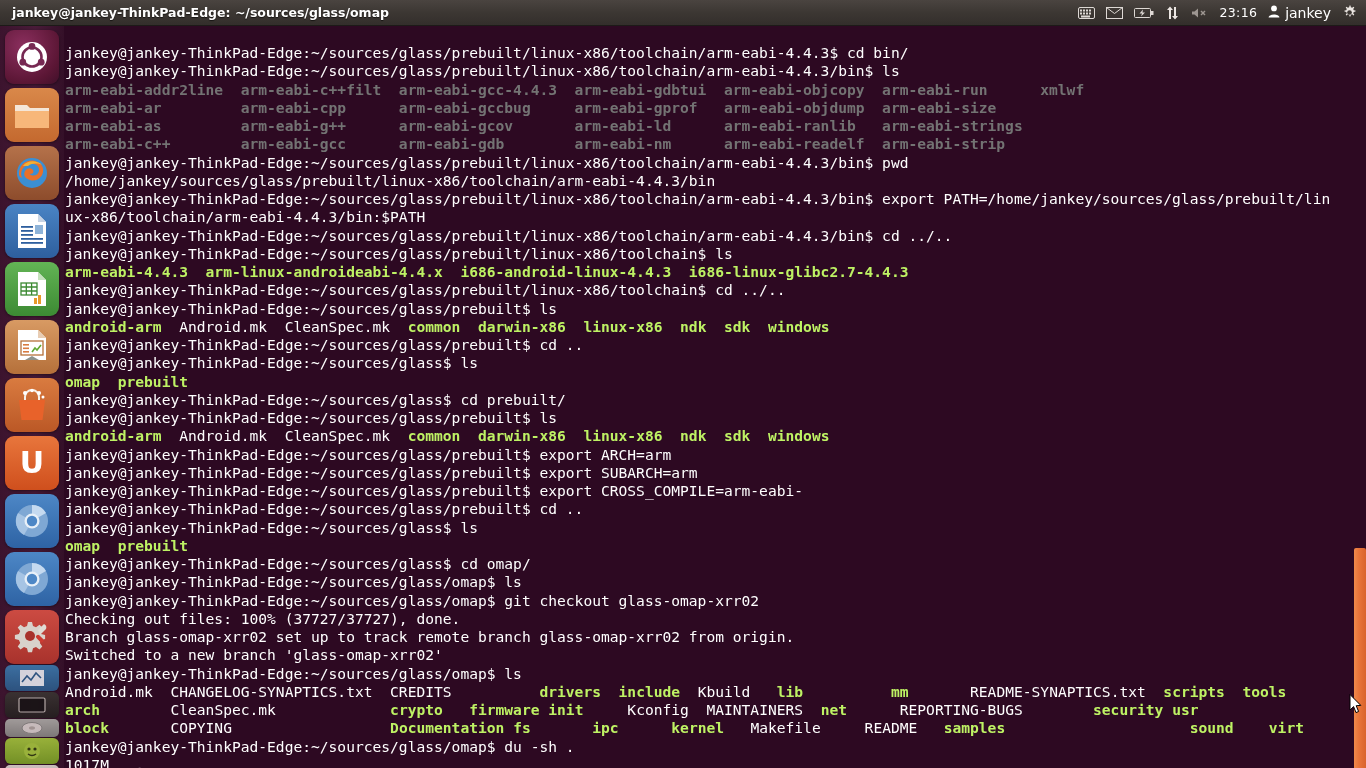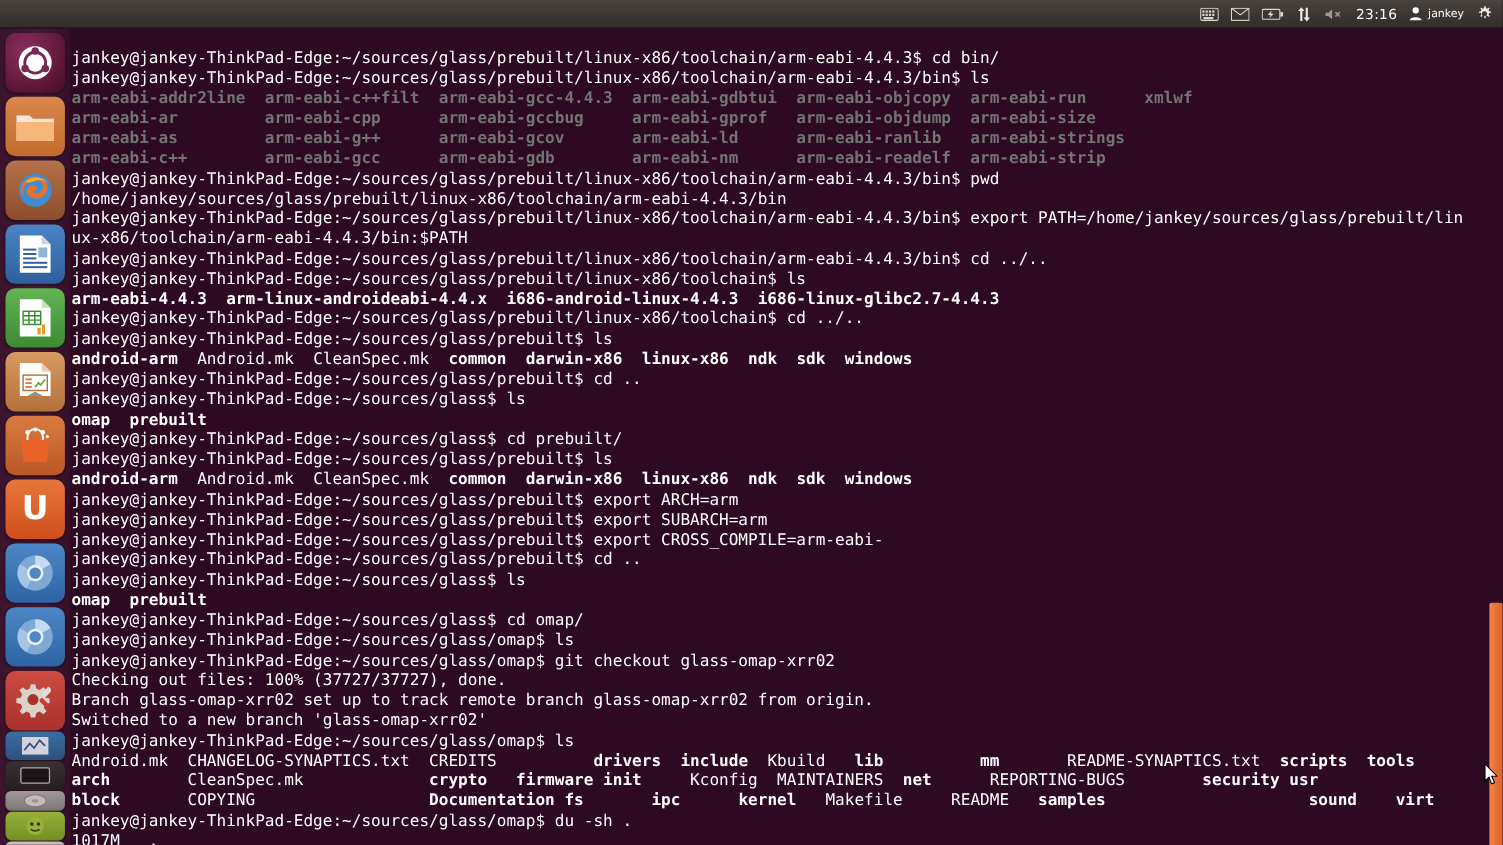--- a/index.html
+++ b/index.html
@@ -26,22 +26,22 @@
     text-shadow:0 1px 1px rgba(0,0,0,.6);
     white-space:nowrap;
   }
   #tray { margin-left:auto; display:flex; align-items:center; gap:11px; padding-right:9px; }
   .tray-item { display:flex; align-items:center; color:#e8e4e1; }
   .tray-clock {
     font-family:"DejaVu Sans", sans-serif; font-size:12.5px;
     color:#ffffff; letter-spacing:.3px;
   }
   .tray-user {
-    font-family:"DejaVu Sans", sans-serif; font-size:10px; color:#ffffff;
-    display:flex; align-items:center; gap:5px;
+    font-family:"DejaVu Sans", sans-serif; font-size:14px; color:#ffffff;
+    display:flex; align-items:flex-start; gap:5px;
   }
 
   
   #launcher {
     position:absolute; top:26px; left:0; width:64px; height:742px;
     background:linear-gradient(to right,rgba(60,20,46,.96) 0%,rgba(75,28,58,.93) 55%,rgba(52,16,40,.97) 100%);
     z-index:30;
     overflow:hidden;
   }
   .li {
@@ -92,38 +92,39 @@
     font-family:"DejaVu Sans Mono", monospace;
     font-size:14.6px;
     line-height:18.25px;
     white-space:pre;
     color:#ffffff;
     letter-spacing:0px;
   }
   .ln { height:18.25px; white-space:pre; }
   .c-white { color:#ffffff; }
   .c-green { color:#737373; font-weight:bold; }
-  .c-blue  { color:#ffffff; font-weight:bold; }
+  .c-blue  { color:#bef264; font-weight:bold; }
 
   
   #scroll-track {
     position:absolute; right:0; top:26px; width:13px; height:742px;
     background:transparent; z-index:20;
   }
   #scroll-thumb {
     position:absolute; right:0; top:522px; width:12px; height:246px;
     background:linear-gradient(to right,#f08a4b 0%,#e8743a 40%,#d9632c 100%);
     border-radius:2px;
   }
   #cursor { position:absolute; left:1349px; top:694px; z-index:50; }
 </style>
 </head>
 <body>
 
 <div id="panel">
+  <div id="panel-title">jankey@jankey-ThinkPad-Edge: ~/sources/glass/omap</div>
 
   <div id="tray">
     <span class="tray-item">
       <svg width="17" height="12" viewBox="0 0 17 12">
           <rect x="0.5" y="0.5" width="16" height="11" rx="1.5" fill="none" stroke="#ddd8d4"></rect>
           <g fill="#ddd8d4">
             <rect x="2" y="2.5" width="2" height="2"></rect>
             <rect x="5" y="2.5" width="2" height="2"></rect>
             <rect x="8" y="2.5" width="2" height="2"></rect>
             <rect x="11" y="2.5" width="2" height="2"></rect>

